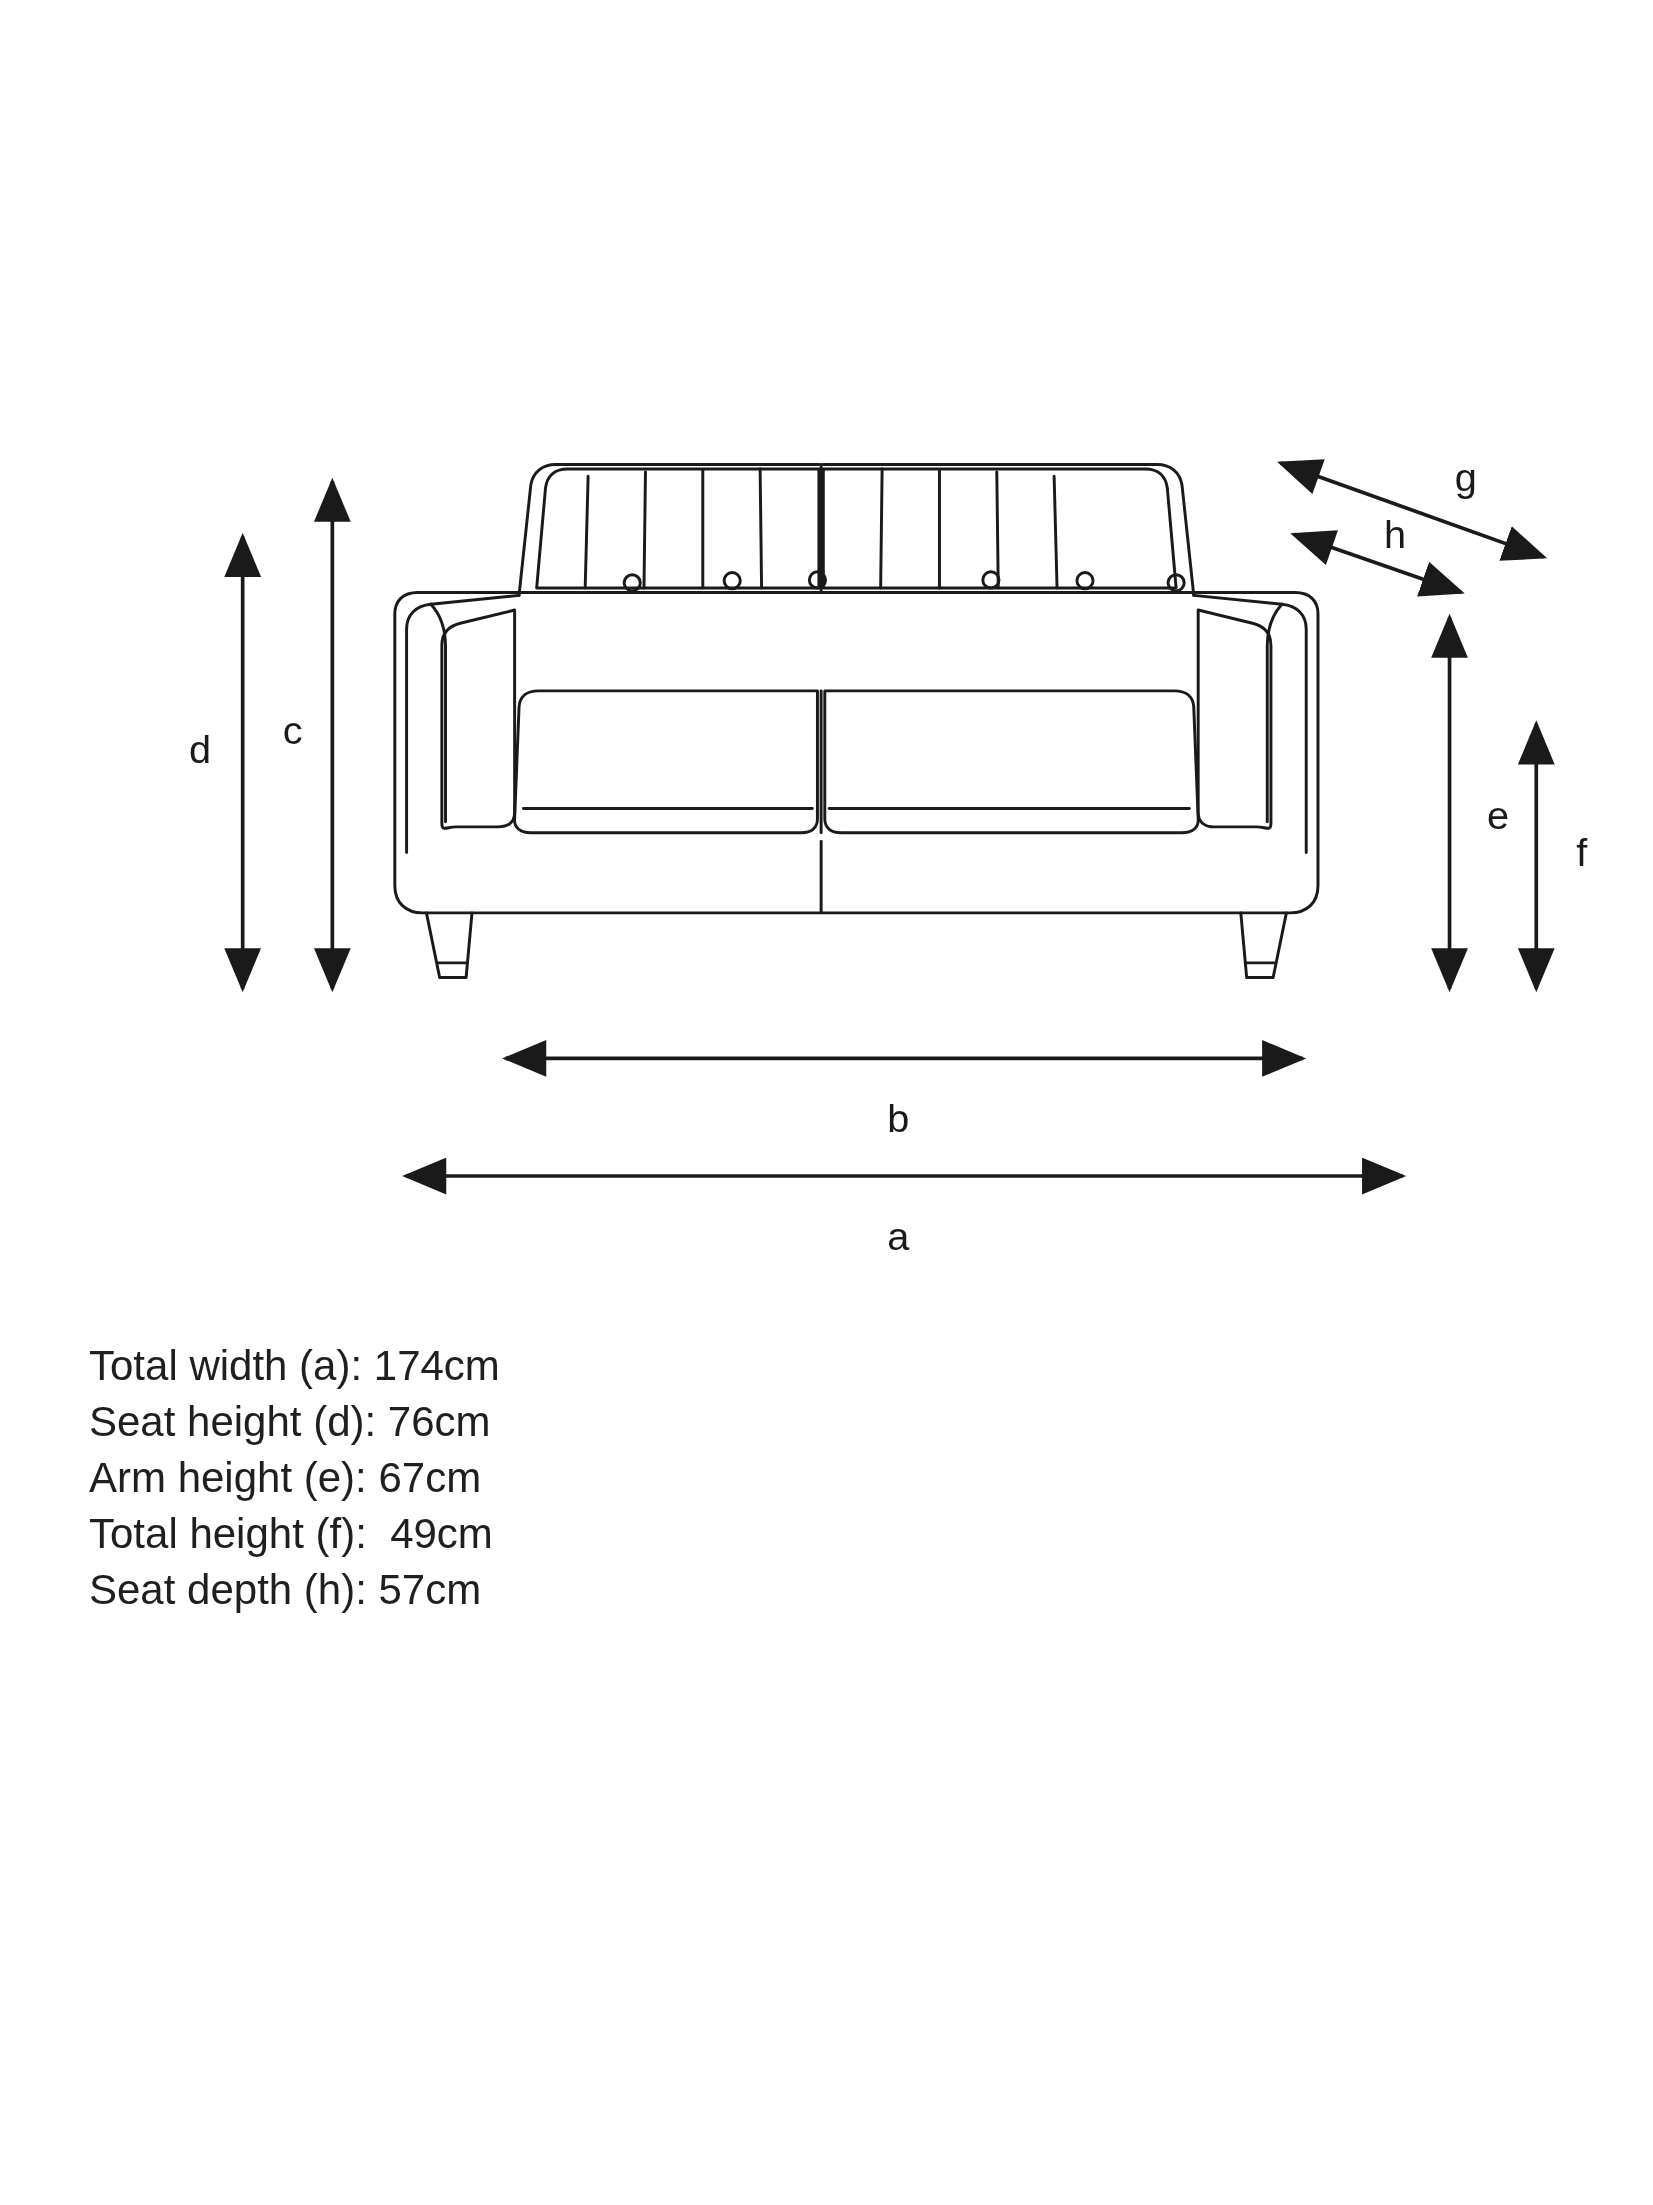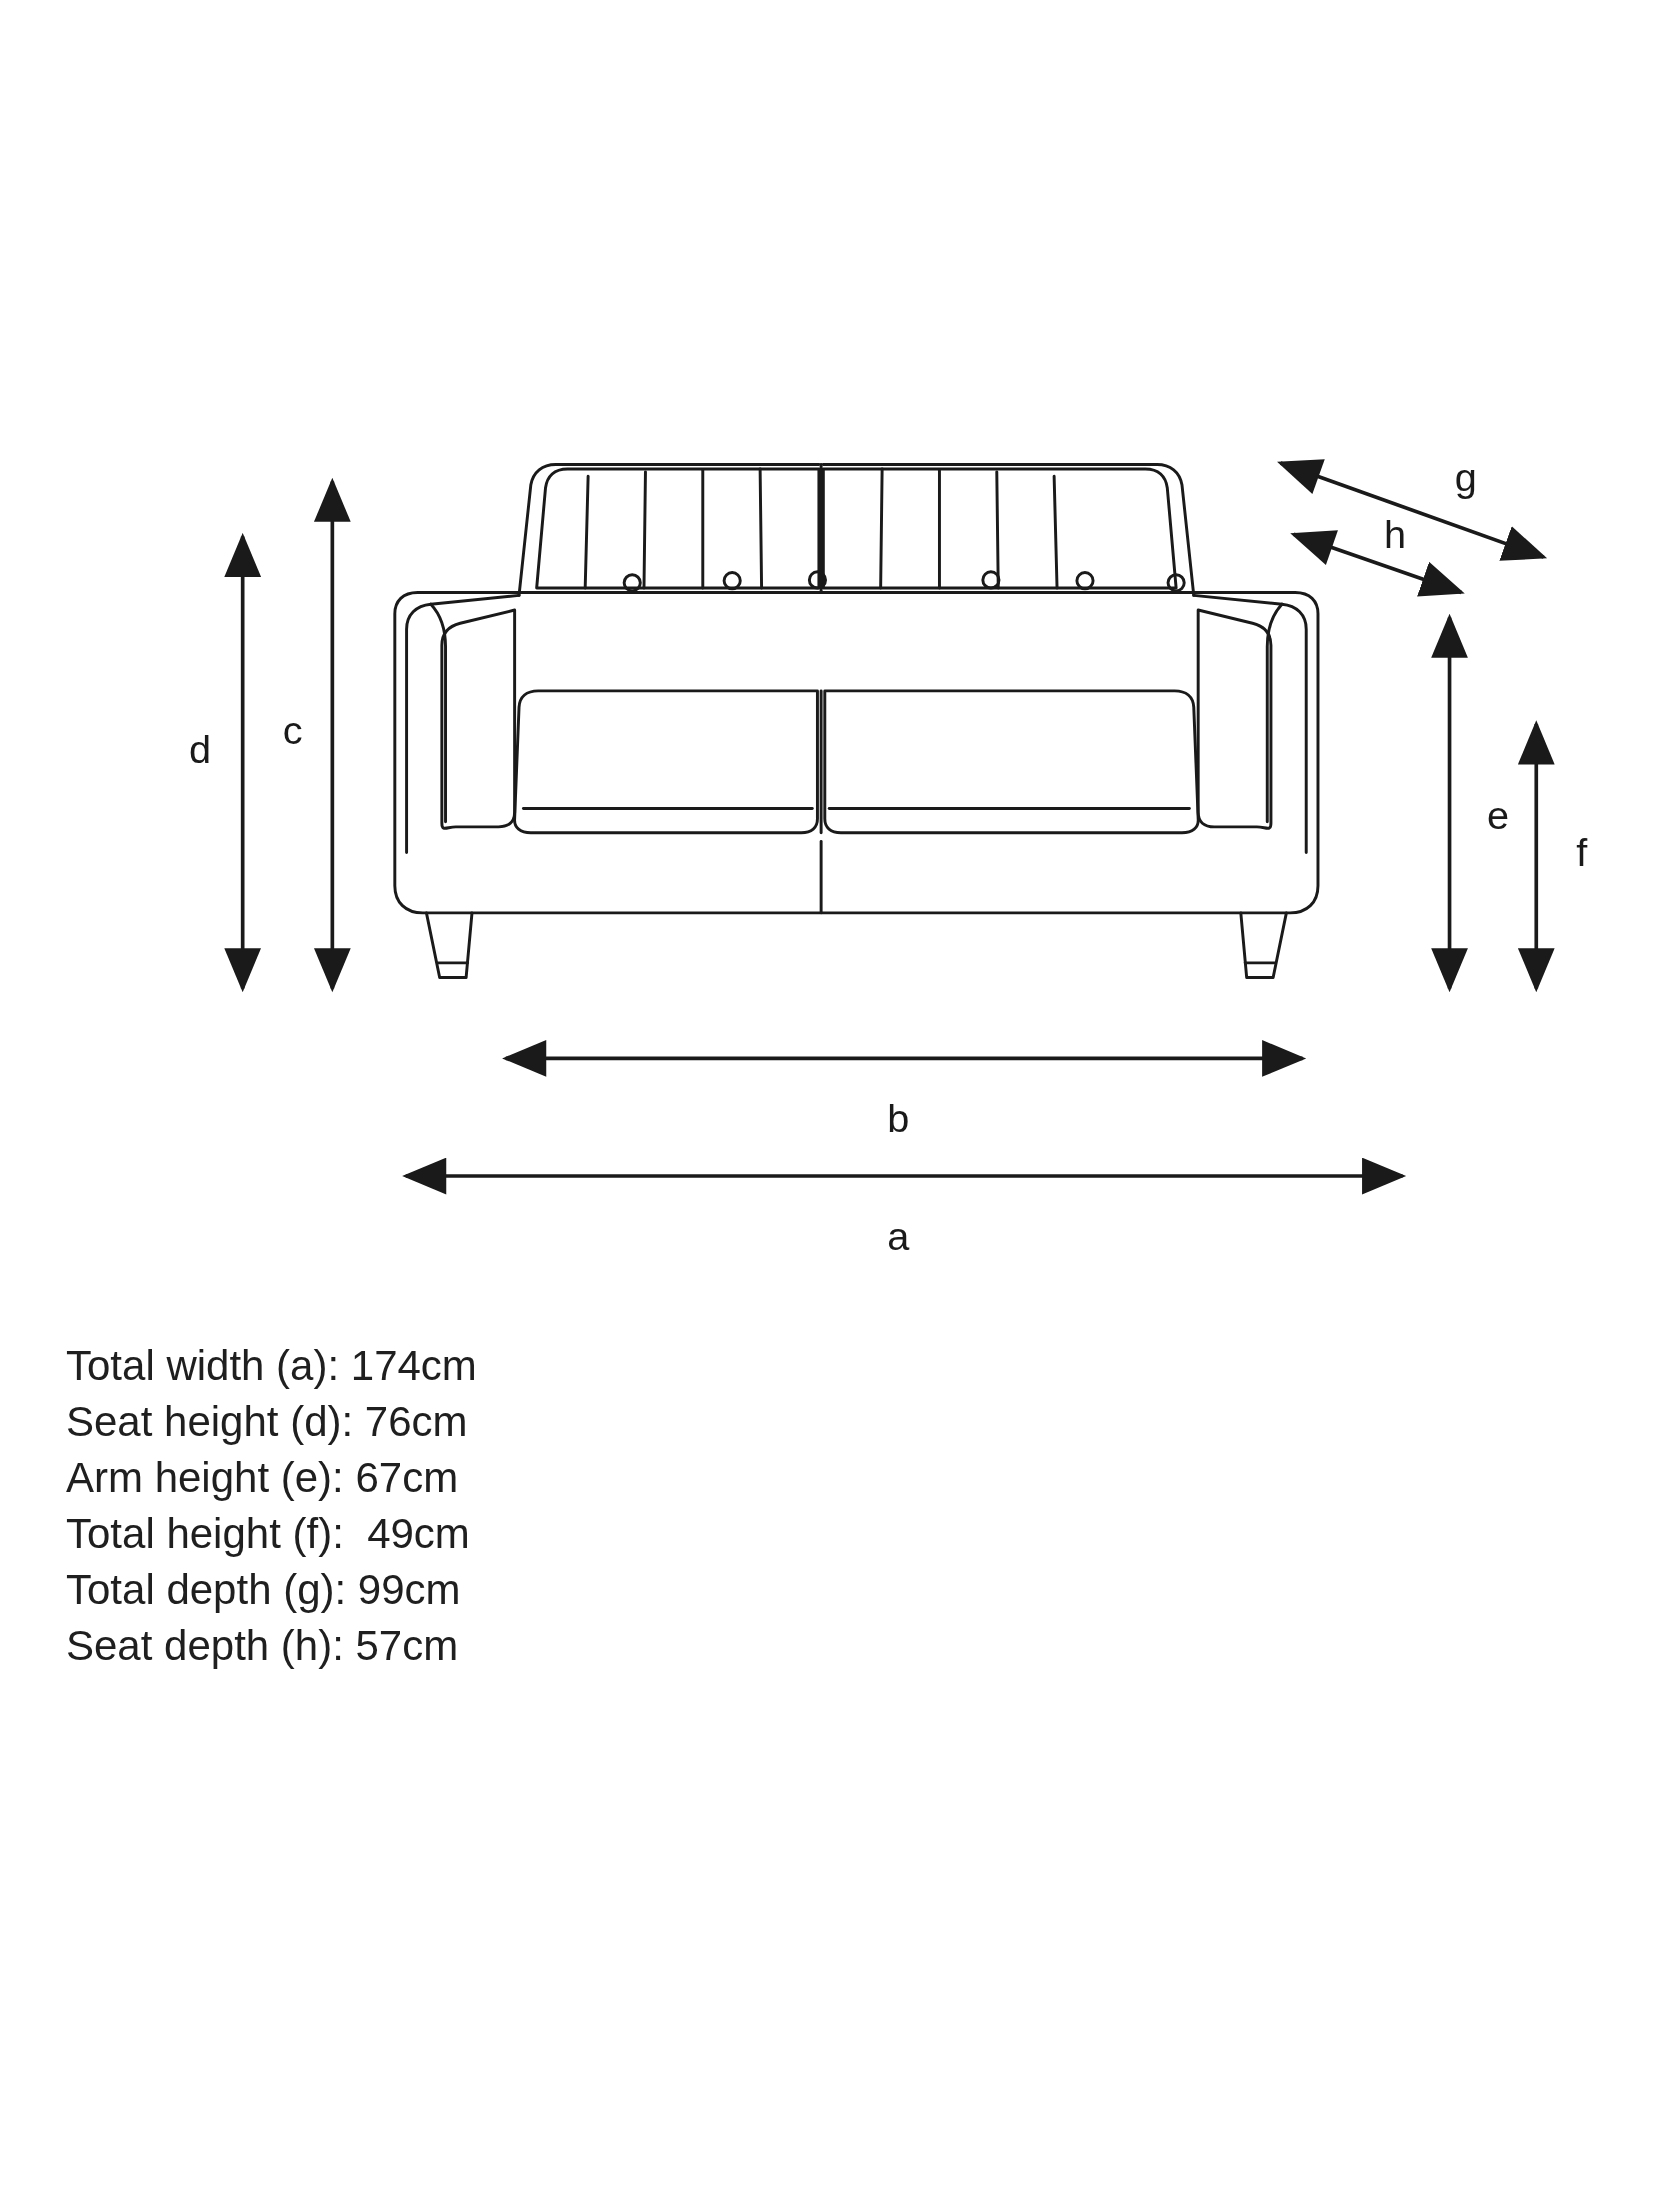--- a/index.html
+++ b/index.html
@@ -25,21 +25,21 @@
   #diagram-svg {
     display: block;
   }
   .dim-label {
     font-family: "Liberation Sans", sans-serif;
     font-size: 54px;
     fill: #1a1a1a;
   }
   #spec-list {
     position: absolute;
-    left: 66px;
+    left: 89px;
     top: 1338px;
     width: 1029px;
   }
   .spec-row {
     font-size: 42px;
     line-height: 56px;
     color: #1f1f1f;
     white-space: pre;
     font-family: "Liberation Sans", sans-serif;
   }
@@ -193,16 +193,15 @@
       <text class="dim-label" x="1898" y="746" text-anchor="middle">h</text>
     </g>
   </svg>
 </div>
 
 <div id="spec-list">
   <div class="spec-row">Total width (a): 174cm</div>
   <div class="spec-row">Seat height (d): 76cm</div>
   <div class="spec-row">Arm height (e): 67cm</div>
   <div class="spec-row">Total height (f):  49cm</div>
-  <div class="spec-row">Total depth (g): 99cm</div>
   <div class="spec-row">Seat depth (h): 57cm</div>
 </div>
 
 
 </body></html>

